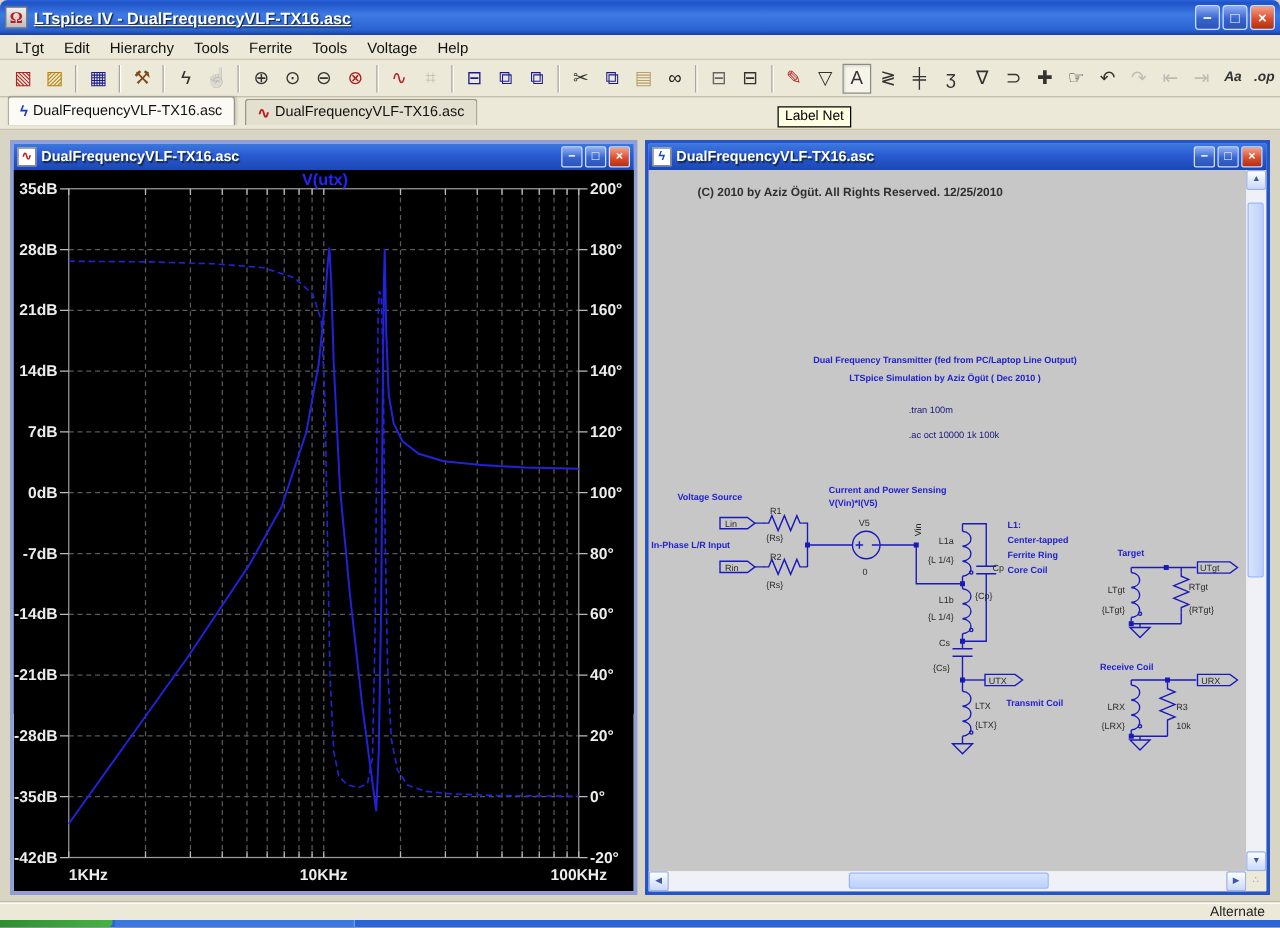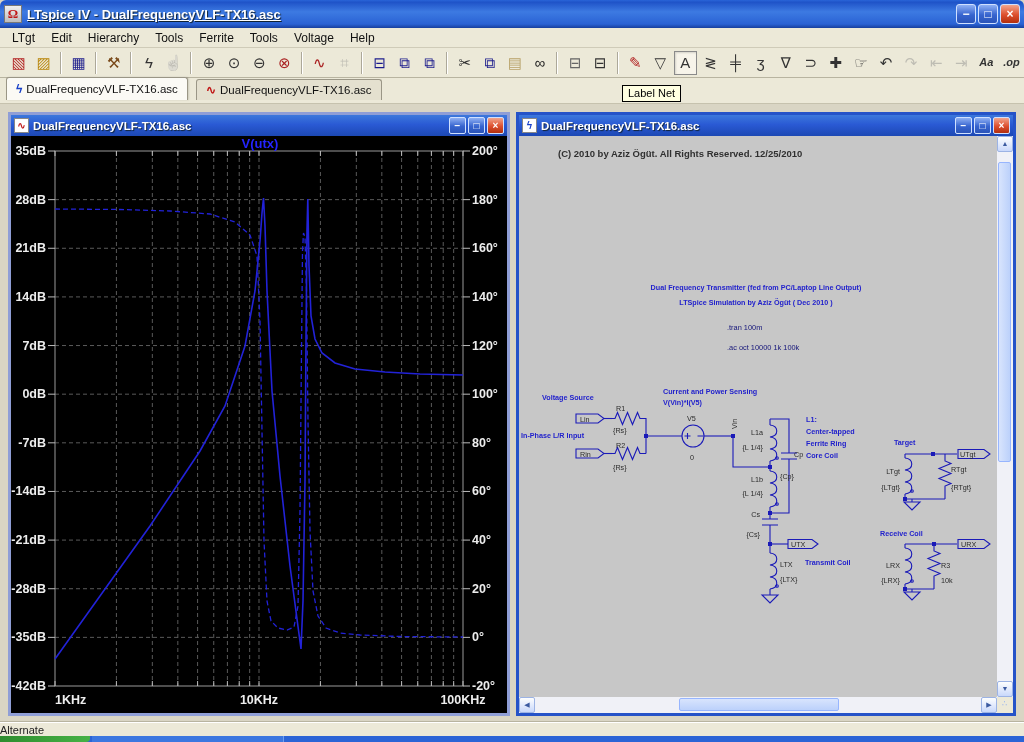--- a/index.html
+++ b/index.html
@@ -74,21 +74,21 @@
     background:linear-gradient(180deg,#fdfefe,#c9d8fb);color:#3b5aa0;font-size:7px;
     text-align:center;line-height:14px;}
   .sthumb{position:absolute;border:1px solid #97b5fe;border-radius:2px;
     background:linear-gradient(90deg,#d8e4fd,#bcd1fb);}
   .sthumb.h{background:linear-gradient(180deg,#d8e4fd,#bcd1fb);}
   .grip{color:#84a7f4;font-size:8px;letter-spacing:1px;text-align:center;line-height:14px;}
 
   
   .statusbar{position:absolute;left:0;top:722px;width:1024px;height:14px;background:#ece9d8;
     border-top:1px solid #fff;box-shadow:0 -1px 0 #b8b4a0;font-size:11px;color:#222;
-    display:flex;align-items:center;padding-right:12px;}
+    display:flex;align-items:center;justify-content:flex-end;padding-right:12px;}
   .taskbar{position:absolute;left:0;top:736px;width:1024px;height:6px;background:#2b64d6;}
   .start-frag{position:absolute;left:0;top:0;width:90px;height:6px;
     background:linear-gradient(90deg,#2f8d2f,#46b246);border-radius:0 0 4px 0;}
   .task-frag{position:absolute;left:92px;top:0;width:192px;height:6px;background:#3c77e0;border-right:1px solid #6ea0f0;}
 </style>
 </head>
 <body>
 
 <div class="screen">
 

